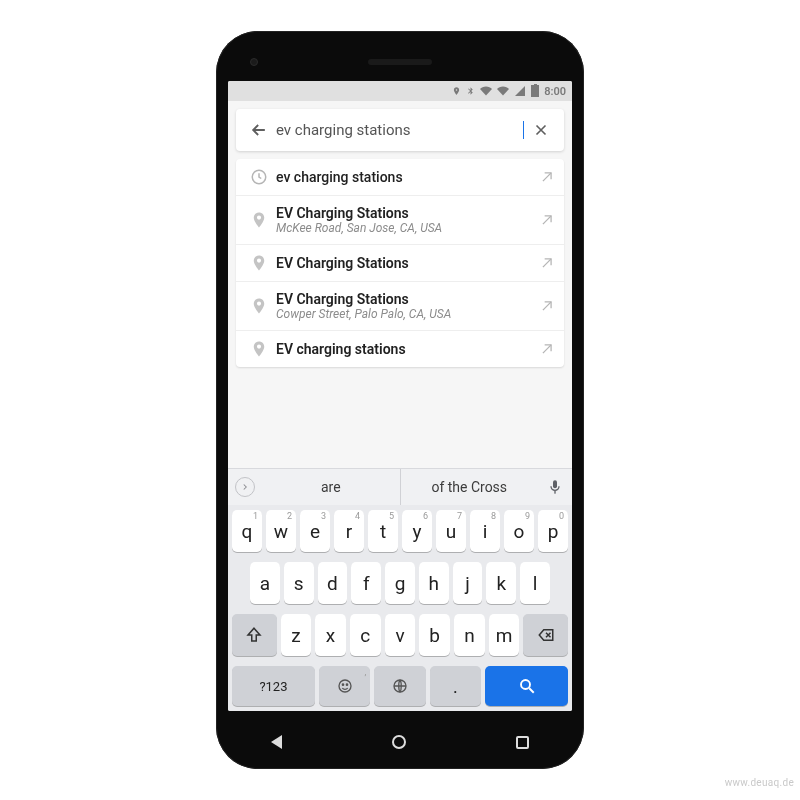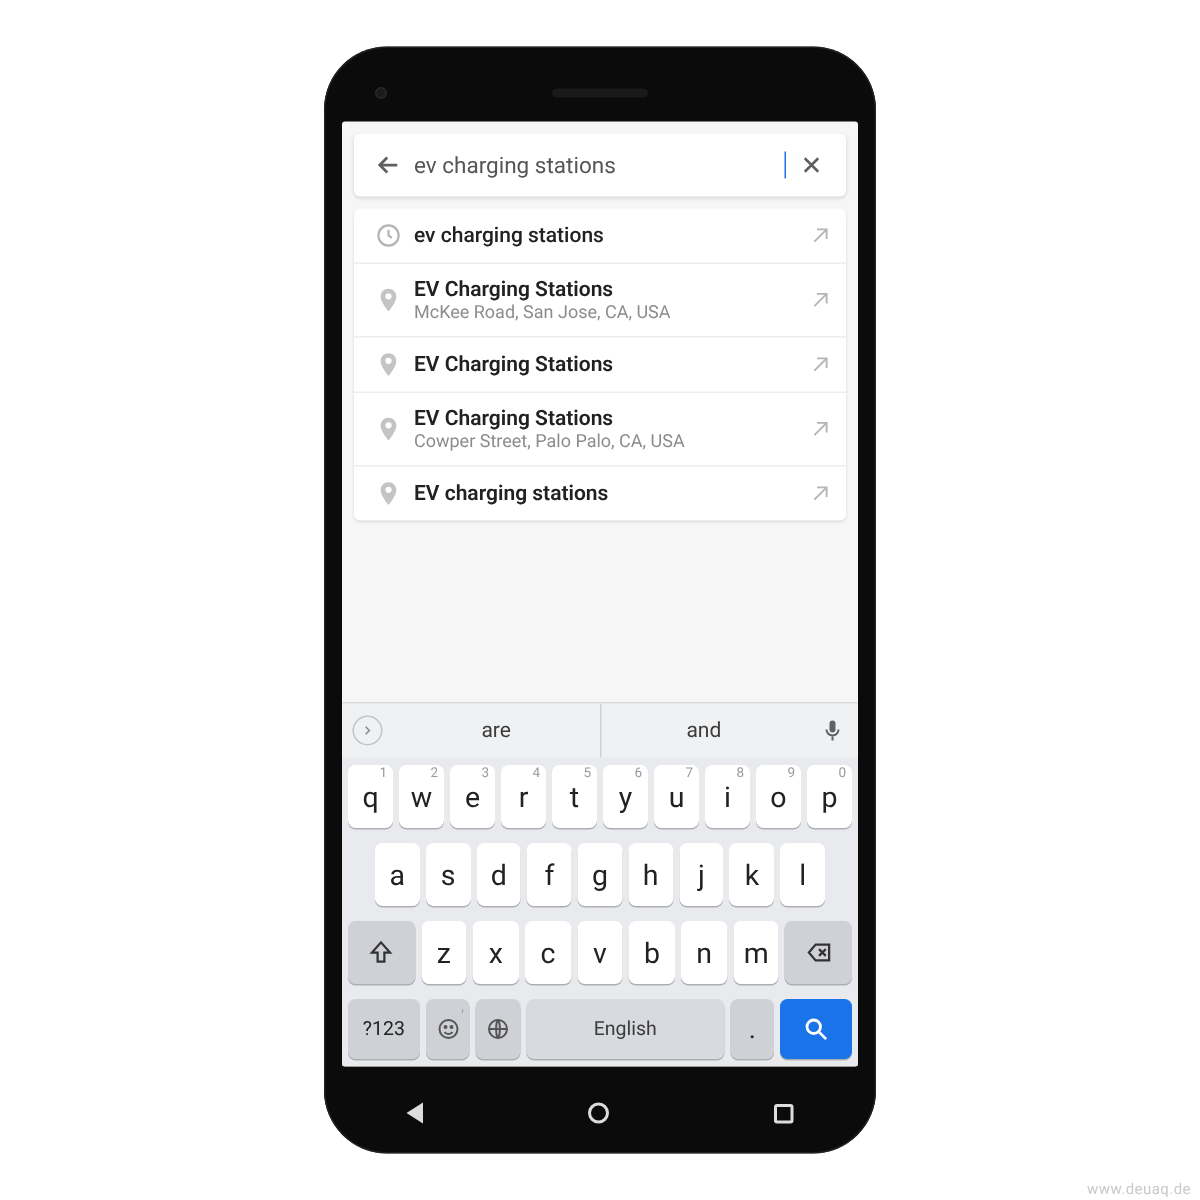--- a/index.html
+++ b/index.html
@@ -4,21 +4,21 @@
 <style>
   * { box-sizing: border-box; margin: 0; padding: 0; }
   body {
     width: 800px; height: 800px;
     background: #fff;
     display: flex; align-items: center; justify-content: center;
     font-family: Roboto, Arial, sans-serif;
     position: relative;
   }
   .watermark {
-    position: absolute; right: 6px; bottom: 1px;
+    position: absolute; right: 6px; bottom: 12px;
     font-size: 10px; color: #c9c9c9; letter-spacing: .3px;
   }
   .phone {
     width: 368px; height: 738px;
     background: #0b0b0b;
     border-radius: 42px;
     padding: 50px 12px 58px 12px;
     position: relative;
     box-shadow: 0 0 0 1px #222 inset;
   }
@@ -82,21 +82,21 @@
   }
   .sugg {
     display:flex; align-items:center;
     padding:9px 10px 9px 6px;
     border-top:1px solid #eee;
   }
   .sugg:first-child{border-top:none;}
   .sugg .leading{width:34px;display:flex;justify-content:center;color:#b5b5b5;}
   .sugg .body{flex:1;min-width:0;}
   .sugg .title{font-size:14px;color:#212121;font-weight:600;}
-  .sugg .sub{font-size:12px;color:#8c8c8c;white-space:nowrap;overflow:hidden;text-overflow:ellipsis;}
+  .sugg .sub{font-size:12px;color:#8c8c8c;white-space:nowrap;overflow:hidden;text-overflow:ellipsis;font-style:italic;}
   .sugg .arrow{color:#b5b5b5;padding-left:6px;}
   .sugg.plain .title{font-weight:500;}
 
   
   .kbd {
     margin-top:auto;
     background:#e9eaed;
     border-top:1px solid #d8d9dd;
   }
   .pred-row{
@@ -130,20 +130,39 @@
 </style>
 </head>
 <body>
 
 <div class="phone">
   <div class="camera-dot"></div>
   <div class="earpiece"></div>
 
   <div class="screen">
 
+    <div class="status">
+      <svg width="9" height="12" viewBox="0 0 24 24">
+          <path d="M12 2C8 2 5 5 5 9c0 5 7 13 7 13s7-8 7-13c0-4-3-7-7-7zm0 9a2 2 0 110-4 2 2 0 010 4z"></path>
+        </svg>
+      <svg width="9" height="12" viewBox="0 0 24 24">
+          <path d="M12 2v8L7 5l-1.4 1.4L11 12l-5.4 5.6L7 19l5-5v8l6-6-4-4 4-4-6-6z"></path>
+        </svg>
+      <svg width="12" height="12" viewBox="0 0 24 24">
+          <path d="M12 3C7 3 2.7 5 0 8l12 13L24 8c-2.7-3-7-5-12-5z"></path>
+        </svg>
+      <svg width="12" height="12" viewBox="0 0 24 24">
+          <path d="M12 3C7 3 2.7 5 0 8l12 13L24 8c-2.7-3-7-5-12-5z"></path>
+        </svg>
+      <svg width="12" height="12" viewBox="0 0 24 24">
+          <path d="M2 22h20V2z"></path>
+        </svg>
+      <div class="batt"></div>
+      <span class="clock">8:00</span>
+    </div>
 
     <div class="search-row">
       <div class="icon">
         <svg width="20" height="20" viewBox="0 0 24 24" fill="none" stroke="#5f5f5f" stroke-width="2.2">
             <path d="M19 12H5"></path>
             <path d="M11 6l-6 6 6 6"></path>
           </svg>
       </div>
       <span class="search-input cursor" placeholder="Search here">ev charging stations</span>
       <div class="icon">
@@ -248,21 +267,21 @@
       <div class="pred-row">
         <div class="chev">
           <div class="chev-circle">
               <svg width="10" height="10" viewBox="0 0 24 24" fill="none" stroke="#8a8b90" stroke-width="2.5">
                 <path d="M9 6l6 6-6 6"></path>
               </svg>
             </div>
         </div>
         <div class="preds">
           <div class="pred">are</div>
-          <div class="pred">and</div>
+          <div class="pred">of the Cross</div>
         </div>
         <div class="mic">
           <svg width="16" height="16" viewBox="0 0 24 24" fill="#5f6167">
               <path d="M12 14a3 3 0 003-3V5a3 3 0 10-6 0v6a3 3 0 003 3z"></path>
               <path d="M19 11a7 7 0 01-14 0h2a5 5 0 0010 0h2z"></path>
               <rect x="11" y="18" width="2" height="4"></rect>
             </svg>
         </div>
       </div>
 
@@ -384,21 +403,20 @@
               <path d="M8 15c1 1.5 2.5 2 4 2s3-.5 4-2"></path>
             </svg>
           <span class="hint">,</span>
         </div>
         <div class="key fn" style="flex:.9;">
           <svg width="16" height="16" viewBox="0 0 24 24" fill="none" stroke="#555" stroke-width="2">
               <circle cx="12" cy="12" r="9"></circle>
               <path d="M3 12h18M12 3c2.5 3 2.5 15 0 18M12 3c-2.5 3-2.5 15 0 18"></path>
             </svg>
         </div>
-        <div class="key space">English</div>
         <div class="key fn" style="flex:.9;font-size:18px;">.</div>
         <div class="key search">
           <svg width="18" height="18" viewBox="0 0 24 24" fill="none" stroke-width="2.5">
               <circle cx="10" cy="10" r="6"></circle>
               <line x1="15" y1="15" x2="21" y2="21"></line>
             </svg>
         </div>
       </div>
     </div>
 

